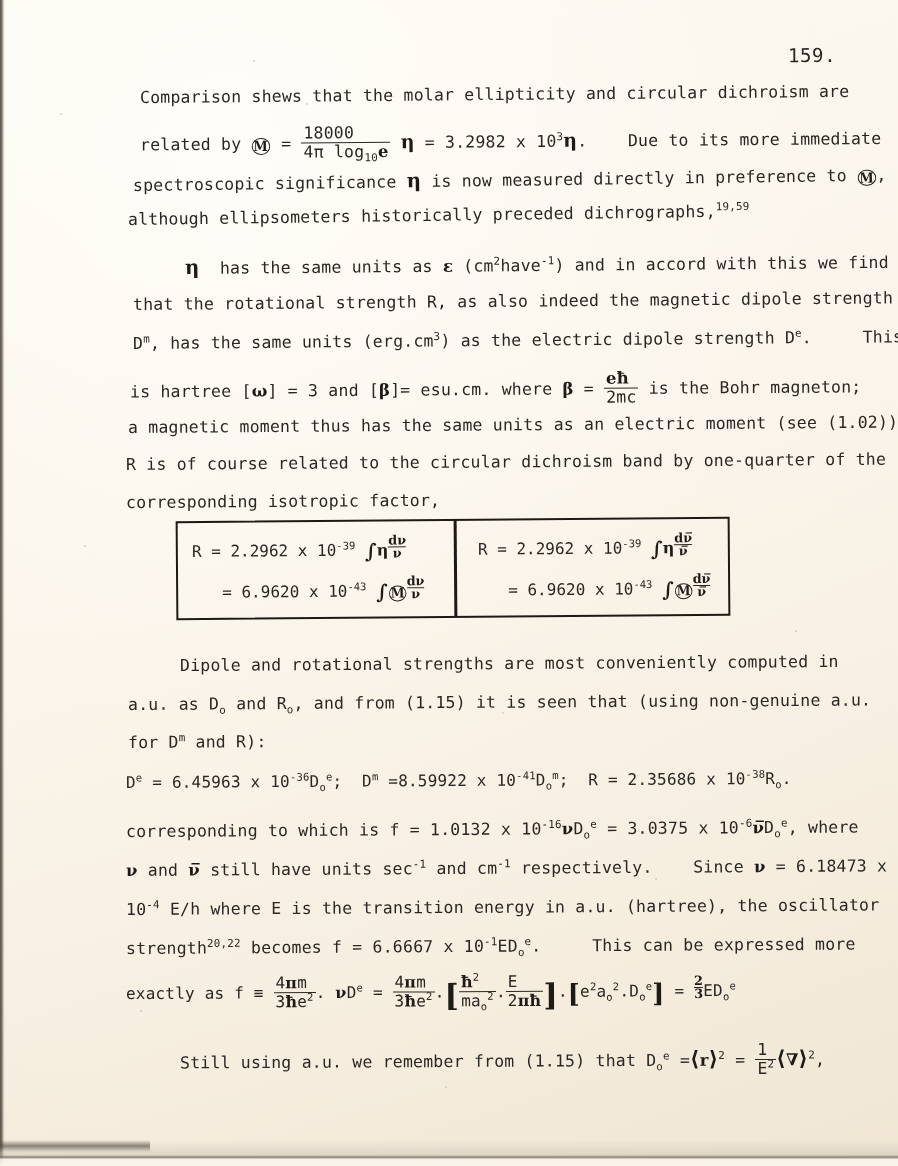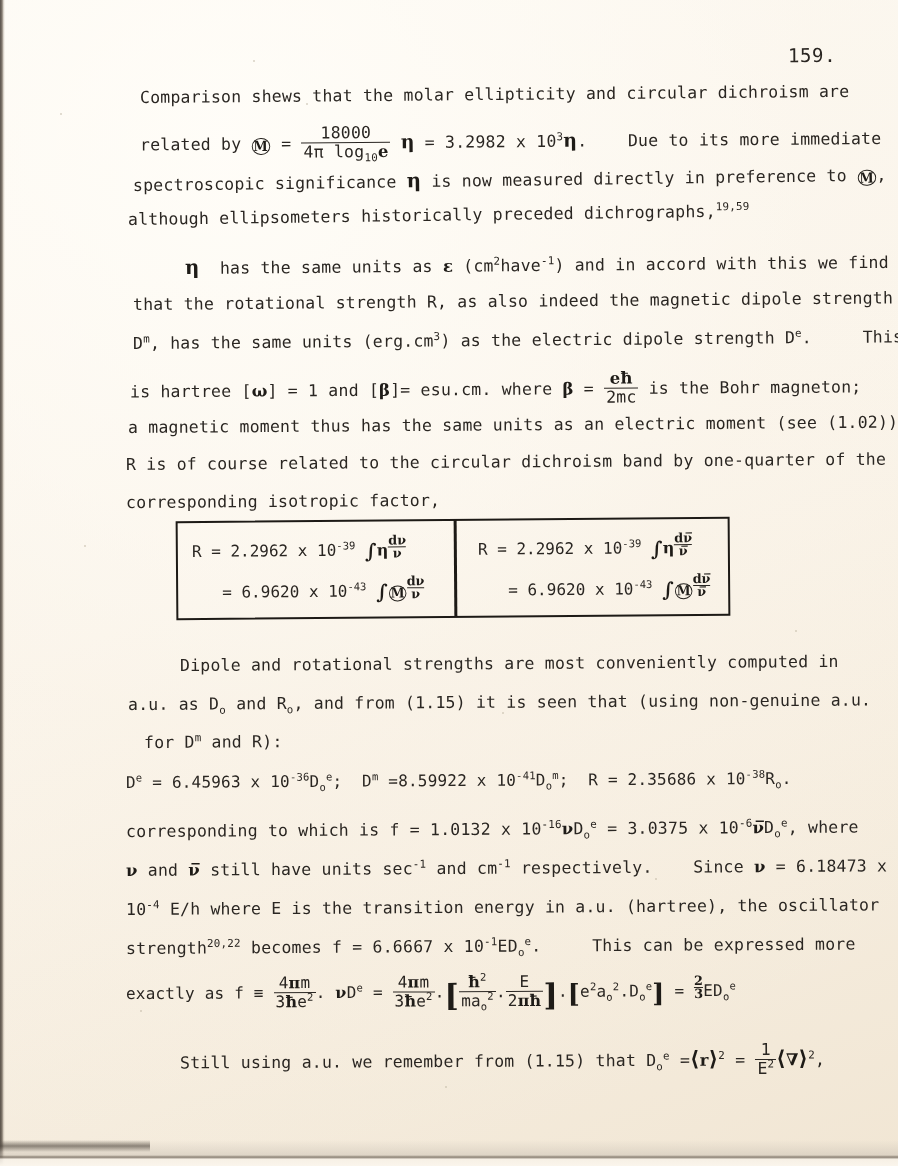--- a/index.html
+++ b/index.html
@@ -91,21 +91,21 @@
     font-size: 0.85em;
     font-family: "DejaVu Serif", "Liberation Serif", serif;
     vertical-align: -0.12em;
     transform: scaleX(0.92);
   }
 
   
   .frac {
     display: inline-block;
     vertical-align: -0.55em;
-    text-align: center;
+    text-align: left;
     line-height: 1.12;
   }
   .frac .num { display: block; border-bottom: 1.4px solid #2a2622; padding: 0 2px; }
   .frac .den { display: block; padding: 0 2px; }
 
   .sfrac {
     display: inline-block;
     vertical-align: -0.18em;
     text-align: center;
     line-height: 0.95;
@@ -176,21 +176,21 @@
     <div class="tline" style="left:133px; top:172px; transform:rotate(-0.8deg);"><span>spectroscopic significance</span> <span class="hand" style="font-size:1.2em">η</span> <span>is now measured directly in preference to</span> <span class="circled hand">M</span><span>,</span></div>
 
     <div class="tline" style="left:128px; top:210px; transform:rotate(-0.8deg);"><span>although ellipsometers historically preceded dichrographs,</span><sup class="t">19,59</sup></div>
 
     <div class="tline" style="left:185px; top:255px; transform:rotate(-0.5deg);"><span class="hand" style="font-size:1.2em">η</span>  <span>has the same units as</span> <span class="hand">ε</span> <span>(cm</span><sup class="t">2</sup><span>have</span><sup class="t">-1</sup><span>) and in accord with this we find</span></div>
 
     <div class="tline" style="left:133px; top:295px; transform:rotate(-0.5deg);">that the rotational strength R, as also indeed the magnetic dipole strength</div>
 
     <div class="tline" style="left:133px; top:334px; transform:rotate(-0.5deg);"><span>D</span><sup class="t">m</sup><span>, has the same units (erg.cm</span><sup class="t">3</sup><span>) as the electric dipole strength D</span><sup class="t">e</sup><span>.     This</span></div>
 
-    <div class="tline" style="left:130px; top:373px; transform:rotate(-0.4deg);"><span>is hartree [</span><span class="hand">ω</span><span>] = 1 and [</span><span class="hand">β</span><span>]= esu.cm. where</span> <span class="hand">β</span> <span>=</span> <span class="frac"><span class="num hand">eħ</span><span class="den">2mc</span></span> <span>is the Bohr magneton;</span></div>
+    <div class="tline" style="left:130px; top:373px; transform:rotate(-0.4deg);"><span>is hartree [</span><span class="hand">ω</span><span>] = 3 and [</span><span class="hand">β</span><span>]= esu.cm. where</span> <span class="hand">β</span> <span>=</span> <span class="frac"><span class="num hand">eħ</span><span class="den">2mc</span></span> <span>is the Bohr magneton;</span></div>
 
     <div class="tline" style="left:128px; top:418px; transform:rotate(-0.4deg);">a magnetic moment thus has the same units as an electric moment (see (1.02)).</div>
 
     <div class="tline" style="left:126px; top:455px; transform:rotate(-0.4deg);">R is of course related to the circular dichroism band by one-quarter of the</div>
 
     <div class="tline" style="left:126px; top:493px; transform:rotate(-0.4deg);">corresponding isotropic factor,</div>
 
     <div class="eqbox">
       <div class="divider"></div>
 
@@ -202,21 +202,21 @@
       <div class="eqcell right">
         <div class="eqrow"><span>R = 2.2962 x 10</span><sup class="t">-39</sup> <span class="hand intg">∫</span><span class="hand">η</span><span class="sfrac hand"><span class="num">dν̅</span><span class="den">ν̅</span></span></div>
         <div class="eqrow r2"><span>= 6.9620 x 10</span><sup class="t">-43</sup> <span class="hand intg">∫</span><span class="circled hand">M</span><span class="sfrac hand"><span class="num">dν̅</span><span class="den">ν̅</span></span></div>
       </div>
     </div>
 
     <div class="tline" style="left:180px; top:656px; transform:rotate(-0.35deg);">Dipole and rotational strengths are most conveniently computed in</div>
 
     <div class="tline" style="left:128px; top:695px; transform:rotate(-0.35deg);"><span>a.u. as D</span><sub class="t">o</sub><span> and R</span><sub class="t">o</sub><span>, and from (1.15) it is seen that (using non-genuine a.u.</span></div>
 
-    <div class="tline" style="left:144px; top:733px; transform:rotate(-0.35deg);"><span>for D</span><sup class="t">m</sup><span> and R):</span></div>
+    <div class="tline" style="left:128px; top:733px; transform:rotate(-0.35deg);"><span>for D</span><sup class="t">m</sup><span> and R):</span></div>
 
     <div class="tline" style="left:126px; top:773px; transform:rotate(-0.35deg); font-size:16px;"><span>D</span><sup class="t">e</sup><span> = 6.45963 x 10</span><sup class="t">-36</sup><span>D</span><sub class="t">o</sub><sup class="t">e</sup><span>;</span>  <span>D</span><sup class="t">m</sup><span> =8.59922 x 10</span><sup class="t">-41</sup><span>D</span><sub class="t">o</sub><sup class="t">m</sup><span>;</span>  <span>R = 2.35686 x 10</span><sup class="t">-38</sup><span>R</span><sub class="t">o</sub><span>.</span></div>
 
     <div class="tline" style="left:126px; top:822px; transform:rotate(-0.35deg);"><span>corresponding to which is f = 1.0132 x 10</span><sup class="t">-16</sup><span class="hand">ν</span><span>D</span><sub class="t">o</sub><sup class="t">e</sup><span> = 3.0375 x 10</span><sup class="t">-6</sup><span class="hand">ν̅</span><span>D</span><sub class="t">o</sub><sup class="t">e</sup><span>, where</span></div>
 
     <div class="tline" style="left:126px; top:861px; transform:rotate(-0.35deg);"><span class="hand">ν</span><span> and </span><span class="hand">ν̅</span><span> still have units sec</span><sup class="t">-1</sup><span> and cm</span><sup class="t">-1</sup><span> respectively.    Since </span><span class="hand">ν</span><span> = 6.18473 x</span></div>
 
     <div class="tline" style="left:126px; top:900px; transform:rotate(-0.35deg);"><span>10</span><sup class="t">-4</sup><span> E/h where E is the transition energy in a.u. (hartree), the oscillator</span></div>
 
     <div class="tline" style="left:126px; top:939px; transform:rotate(-0.35deg);"><span>strength</span><sup class="t">20,22</sup><span> becomes f = 6.6667 x 10</span><sup class="t">-1</sup><span>ED</span><sub class="t">o</sub><sup class="t">e</sup><span>.     This can be expressed more</span></div>

